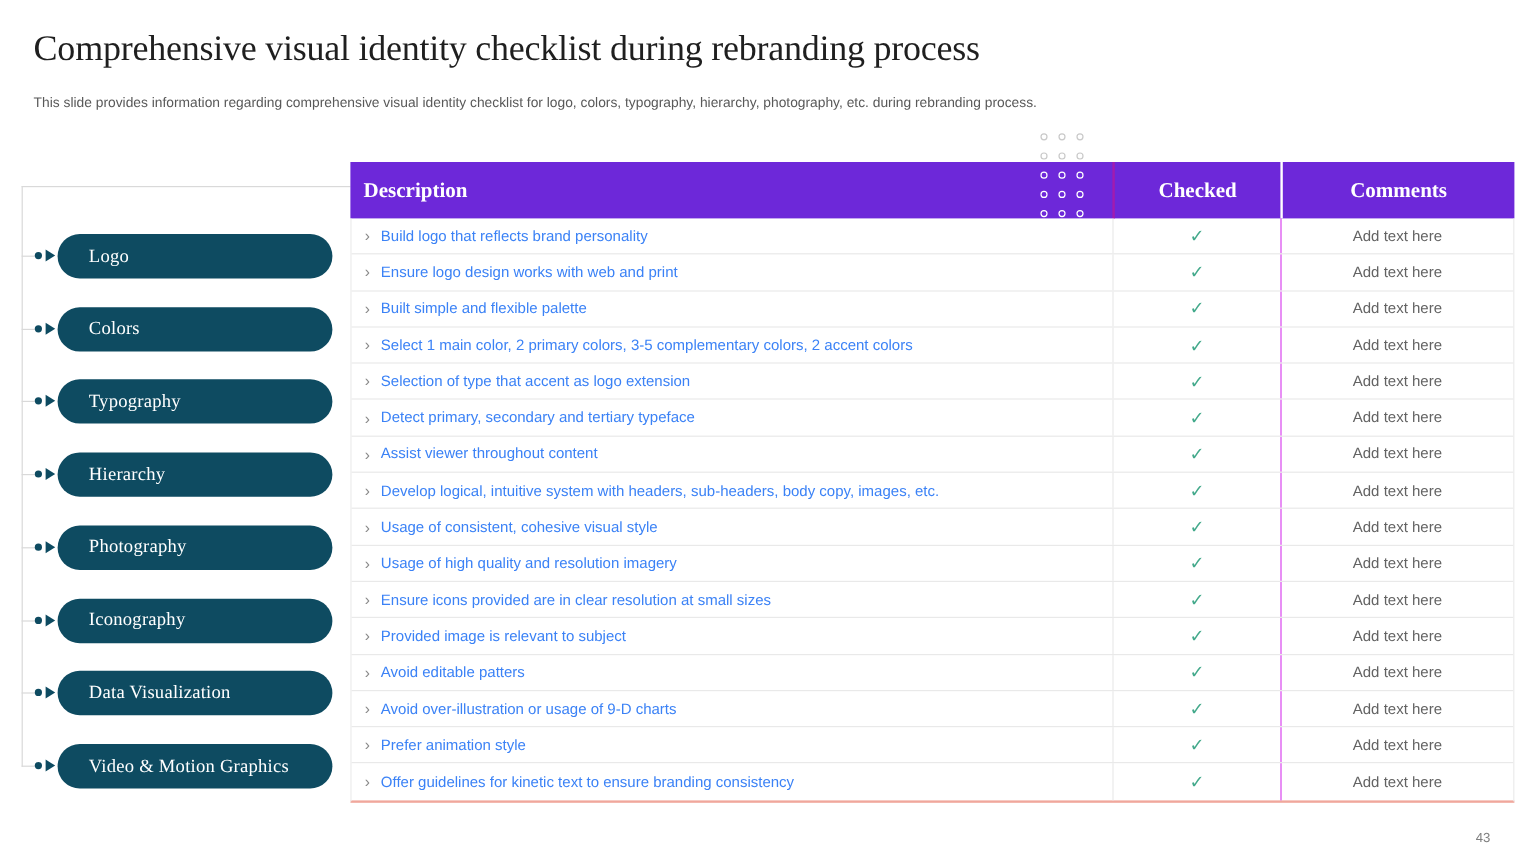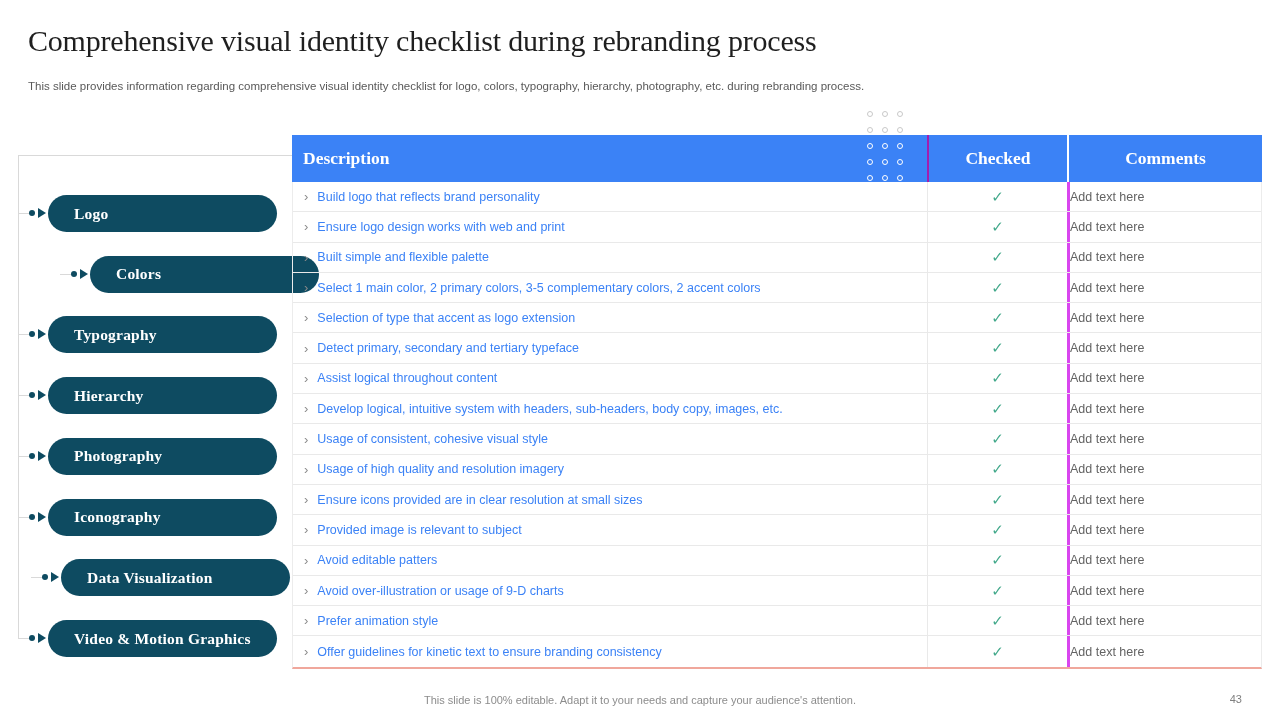--- a/index.html
+++ b/index.html
@@ -23,44 +23,44 @@
   
   .pill-row { position:absolute; left:18px; width:260px; height:37px; }
   .stub { position:absolute; left:0; top:18px; width:14px; height:1px; background:#D9D9D9; }
   .marker-dot { position:absolute; left:11px; top:15px; width:6px; height:6px; border-radius:50%; background:#0E4B61; }
   .marker-tri { position:absolute; left:20px; top:13px; width:0; height:0;
     border-left:8px solid #0E4B61; border-top:5.5px solid transparent; border-bottom:5.5px solid transparent; }
   .pill {
     position:absolute; left:30px; top:0; width:229px; height:37px; border-radius:18.5px;
     background:#0E4B61; display:flex; align-items:center; padding-left:26px; cursor:pointer;
   }
-  .pill-label { color:#ffffff; font-family:"Liberation Serif", serif; font-weight:700; font-size:15.5px; letter-spacing:0.2px; }
+  .pill-label { color:#ffffff; font-family:"Liberation Serif", serif; font-weight:400; font-size:15.5px; letter-spacing:0.2px; }
   
   .dots { position:absolute; left:867px; top:111px; display:grid;
     grid-template-columns:repeat(3,6px); grid-auto-rows:6px; column-gap:9px; row-gap:10px; z-index:3; }
   .dot { width:6px; height:6px; border-radius:50%; border:1.5px solid #ffffff; background:transparent; }
   .dot.gray { border-color:#C9C9C9; }
   
   .table { position:absolute; left:292px; top:135px; width:970px; }
-  .thead { display:flex; height:47px; background:#3b82f6;justify-content:flex-end; }
+  .thead { display:flex; height:47px; background:#6d28d9;justify-content:flex-end; }
   .th { font-family:"Liberation Serif", serif; font-weight:700; font-size:17.5px; color:#ffffff;
         display:flex; align-items:center; }
   .th.c-desc { width:635px; padding-left:11px; }
   .th.c-check { width:140px; justify-content:center; border-left:2px solid #a21caf; }
   .th.c-comm { flex:1; justify-content:center; border-left:2px solid #ffffff; }
   .tbody { border-left:1px solid #ECECEC; border-right:1px solid #ECECEC; border-bottom:2px solid #F0A79C; }
   .trow { display:flex; height:30.3px; border-bottom:1px solid #E9E9E9; }
   .trow:last-child { border-bottom:none; }
   .cell { display:flex; align-items:center; }
   .cell.c-desc { width:634px; padding-left:11px; }
   .bullet { color:#8a8a8a; font-size:13px; margin-right:9px; }
   .desc-text { color:#3b82f6; font-size:12.5px; }
   .cell.c-check { width:140px; justify-content:center; border-left:1px solid #E9E9E9; }
   .check { color:#43A98B; font-size:15px; }
-  .cell.c-comm { flex:1; justify-content:flex-start; border-left:3px solid #d946ef;
+  .cell.c-comm { flex:1; justify-content:center; border-left:1px solid #d946ef;
                  color:#636363; font-size:12.5px; }
   
   .footer { position:absolute; left:0; right:0; top:694px; text-align:center; font-size:11px; color:#8C8C8C; }
   .page-num { position:absolute; right:38px; top:693px; font-size:11px; color:#7F7F7F; }
 </style>
 </head>
 <body>
 
 <div class="slide">
 
@@ -72,21 +72,21 @@
 
   <div id="pill-host">
       <div class="pill-row" style="top: 195px;">
     <span class="stub"></span>
     <span class="marker-dot"></span>
     <span class="marker-tri"></span>
     <div class="pill">
       <span class="pill-label">Logo</span>
     </div>
   </div>
-      <div class="pill-row" style="top: 255.7px; margin-left: 42px;">
+      <div class="pill-row" style="top: 255.7px;">
     <span class="stub"></span>
     <span class="marker-dot"></span>
     <span class="marker-tri"></span>
     <div class="pill">
       <span class="pill-label">Colors</span>
     </div>
   </div>
       <div class="pill-row" style="top: 316.4px;">
     <span class="stub"></span>
     <span class="marker-dot"></span>
@@ -112,21 +112,21 @@
     </div>
   </div>
       <div class="pill-row" style="top: 498.6px;">
     <span class="stub"></span>
     <span class="marker-dot"></span>
     <span class="marker-tri"></span>
     <div class="pill">
       <span class="pill-label">Iconography</span>
     </div>
   </div>
-      <div class="pill-row" style="top: 559.3px; margin-left: 13px;">
+      <div class="pill-row" style="top: 559.3px;">
     <span class="stub"></span>
     <span class="marker-dot"></span>
     <span class="marker-tri"></span>
     <div class="pill">
       <span class="pill-label">Data Visualization</span>
     </div>
   </div>
       <div class="pill-row" style="top: 620px;">
     <span class="stub"></span>
     <span class="marker-dot"></span>
@@ -230,21 +230,21 @@
     <div class="cell c-check">
       <span class="check">✓</span>
     </div>
     <div class="cell c-comm">
       <span>Add text here</span>
     </div>
   </div>
         <div class="trow">
     <div class="cell c-desc">
       <span class="bullet">›</span>
-      <span class="desc-text">Assist logical throughout content</span>
+      <span class="desc-text">Assist viewer throughout content</span>
     </div>
     <div class="cell c-check">
       <span class="check">✓</span>
     </div>
     <div class="cell c-comm">
       <span>Add text here</span>
     </div>
   </div>
         <div class="trow">
     <div class="cell c-desc">
@@ -350,16 +350,15 @@
     <div class="cell c-check">
       <span class="check">✓</span>
     </div>
     <div class="cell c-comm">
       <span>Add text here</span>
     </div>
   </div>
       </div>
   </div>
 
-  <div class="footer">This slide is 100% editable. Adapt it to your needs and capture your audience's attention.</div>
   <div class="page-num">43</div>
 
 </div>
 
 </body></html>

